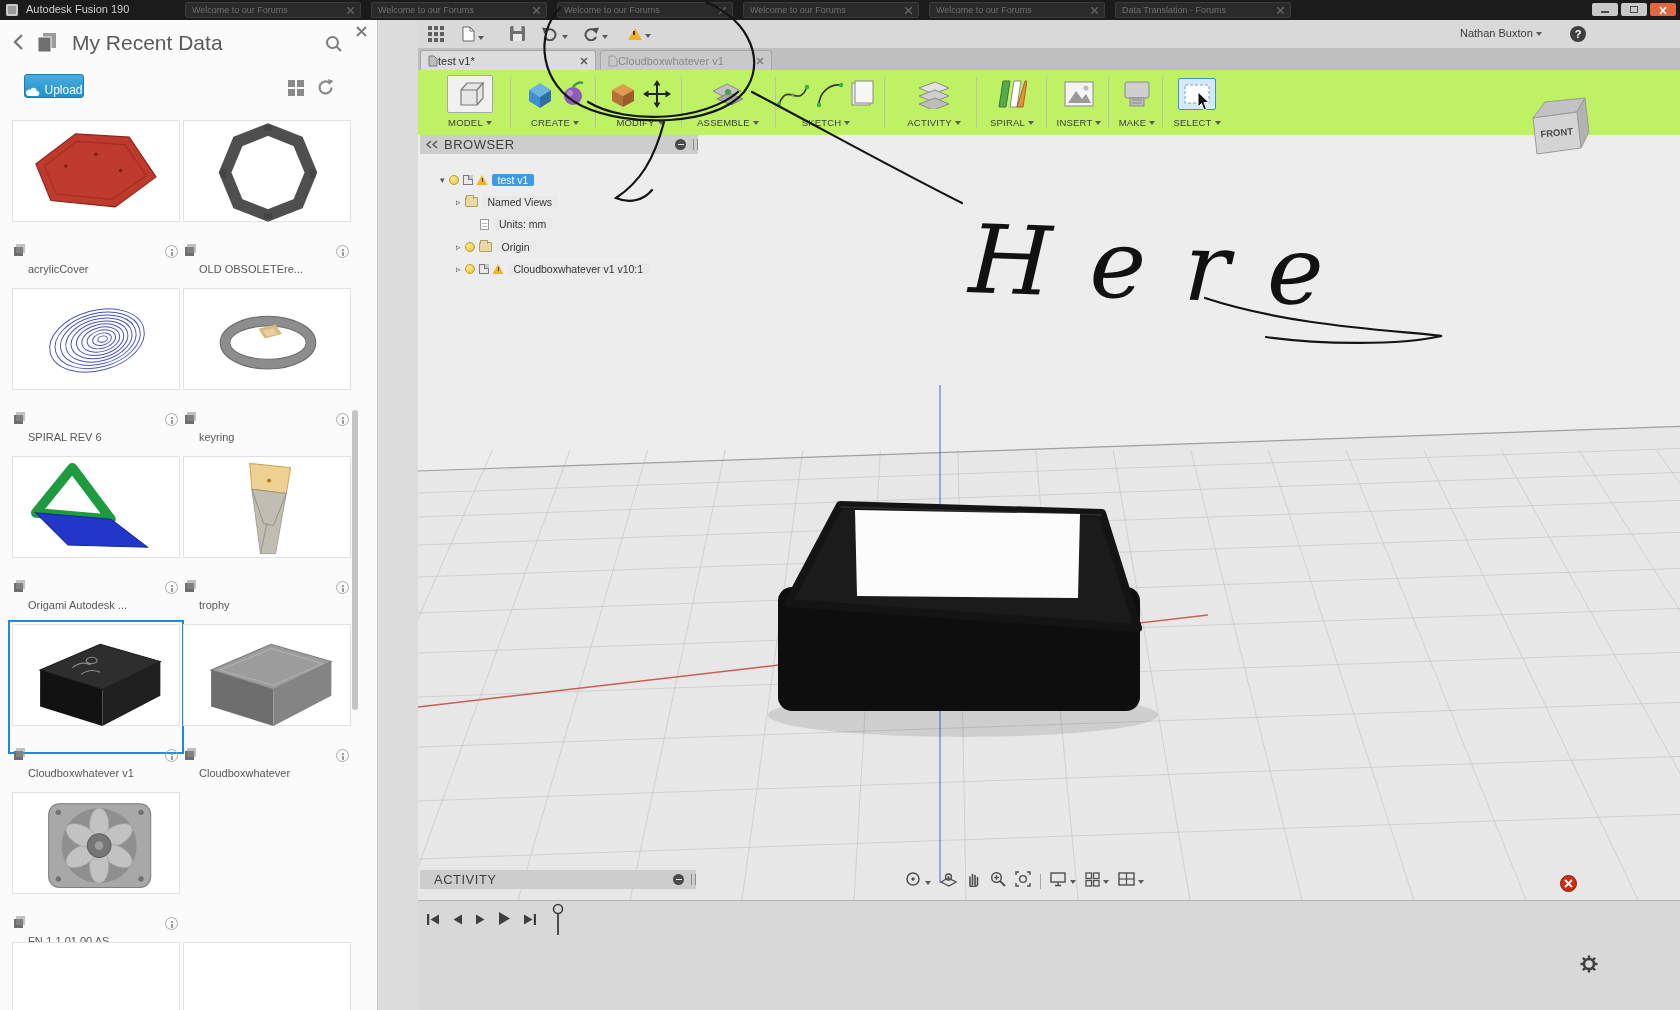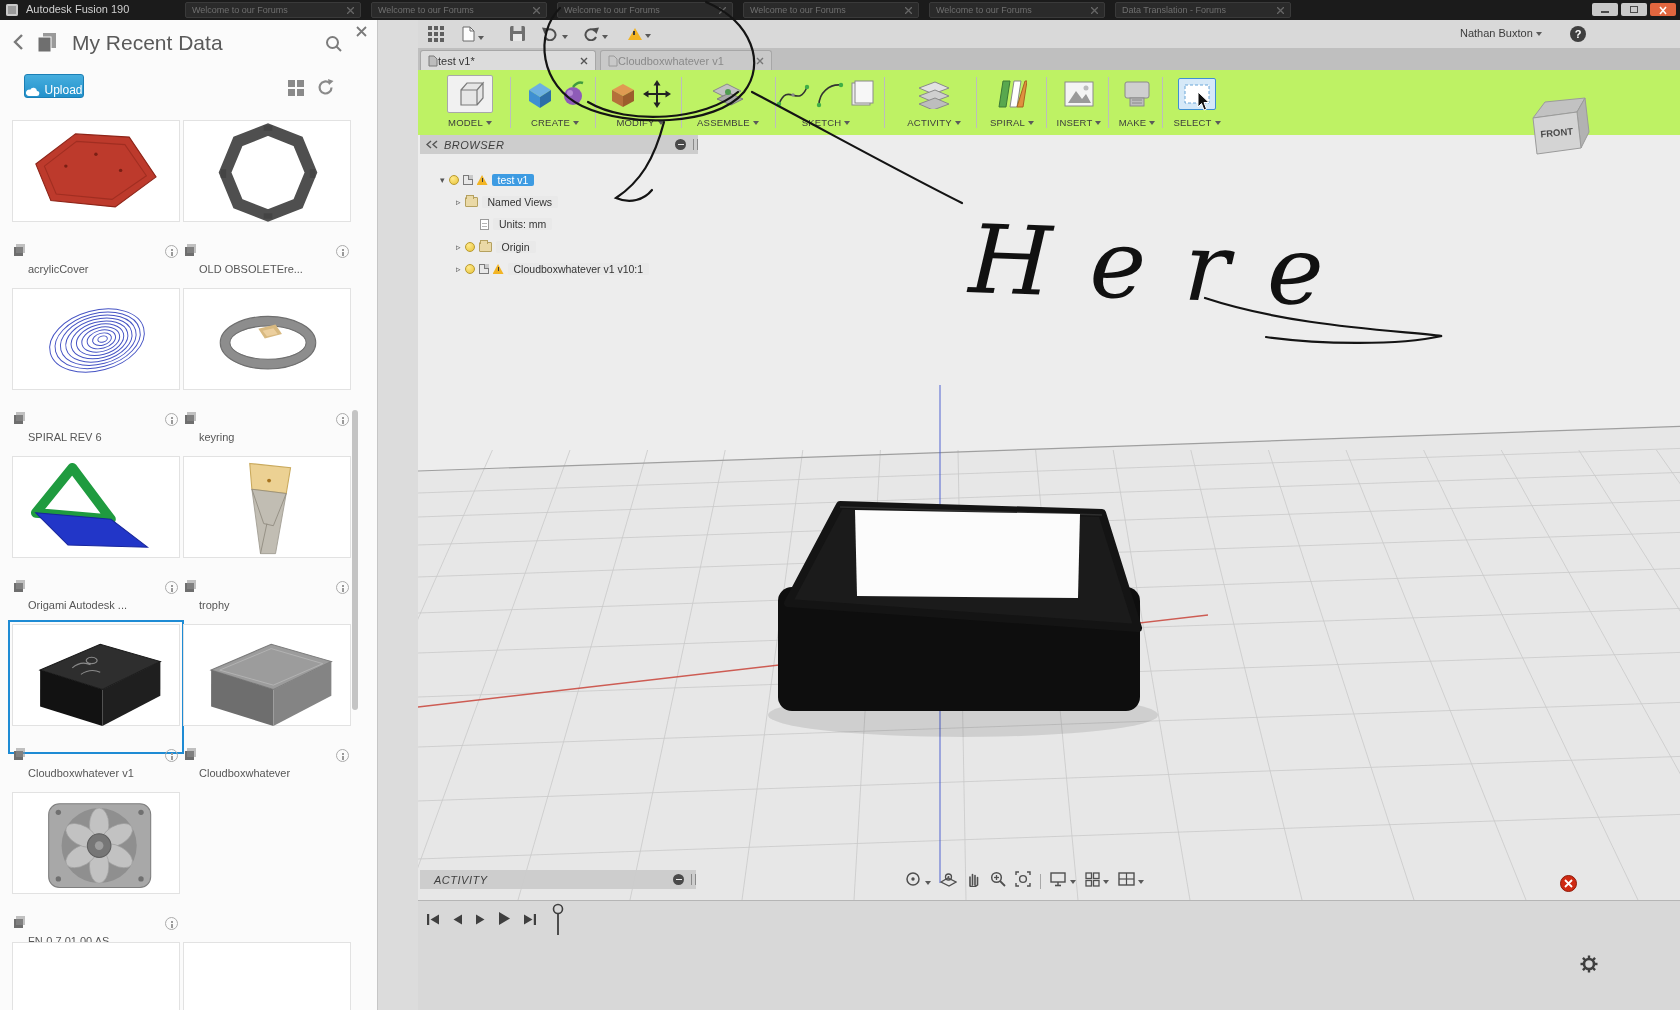--- a/index.html
+++ b/index.html
@@ -56,21 +56,21 @@
   .ricons { height:42px; display:flex; align-items:center; justify-content:center; gap:6px; }
   .rlabel { font-size:9.5px; color:#3c3c3c; margin-top:2px; letter-spacing:.2px; }
   .rsep { position:absolute; top:7px; bottom:7px; width:1px; background:#bdbdbd; }
   .tool-tile { display:inline-flex; align-items:center; justify-content:center; width:46px; height:38px; background:#f1f1f1; border:1px solid #a8a8a8; border-radius:2px; }
   .sel-tile { display:inline-flex; align-items:center; justify-content:center; width:38px; height:32px; background:#d6e9f8; border:1px solid #3f8fd2; border-radius:2px; }
 
   #canvas-wrap { position:absolute; left:0; top:115px; width:1302px; height:765px; }
 
   #browser-panel { position:absolute; left:2px; top:115px; width:278px; z-index:10; }
   .bp-head { height:19px; background:rgba(203,203,203,.95); display:flex; align-items:center; padding:0 6px; position:relative; }
-  .bp-title { font-size:11px; color:#3e3e3e; letter-spacing:.5px; margin-left:6px;font-style:italic; }
+  .bp-title { font-size:13px; color:#3e3e3e; letter-spacing:.5px; margin-left:6px; }
   .dot-toggle { position:absolute; right:12px; top:4px; width:11px; height:11px; border-radius:50%; background:#4a4a4a; }
   .dot-toggle:after { content:""; position:absolute; left:2.5px; top:4.5px; width:6px; height:1.5px; background:#e8e8e8; }
   .grip { position:absolute; right:0; top:4px; width:5px; height:11px; border-left:1.5px solid #8a8a8a; border-right:1.5px solid #8a8a8a; }
   .brow { position:absolute; height:18px; display:flex; align-items:center; gap:4px; }
   .bpill { font-size:10.5px; color:#333; background:rgba(232,232,232,.92); border-radius:2px; padding:0 6px; white-space:nowrap; }
   .bpill.sel { background:#3d9be2; color:#fff; }
   .tri { font-size:9px; color:#555; }
   .i-bulb { width:10px; height:10px; border-radius:50%; background:radial-gradient(circle at 35% 30%, #ffe98a, #e8c43c); border:1px solid #b99a2e; flex:none; }
   .i-folder { width:13px; height:10px; background:#ead9a6; border:1px solid #b5a15f; border-radius:1px; position:relative; flex:none; }
   .i-folder:before { content:""; position:absolute; left:0; top:-3px; width:6px; height:3px; background:#ead9a6; border:1px solid #b5a15f; border-bottom:none; }
@@ -315,21 +315,21 @@
             </g>
             <circle cx="77" cy="49" r="11" fill="#767676" stroke="#5e5e5e"></circle>
             <circle cx="77" cy="49" r="4" fill="#9e9e9e"></circle>
             <circle cx="39" cy="18" r="2.5" fill="#707070"></circle>
             <circle cx="116" cy="18" r="2.5" fill="#707070"></circle>
             <circle cx="39" cy="80" r="2.5" fill="#707070"></circle>
             <circle cx="116" cy="80" r="2.5" fill="#707070"></circle>
           </svg></div>
       <div class="trow">
           <span class="mini-cube"></span>
-          <span class="tname">FN-0.7 01.00 AS</span>
+          <span class="tname">FN-1.1 01.00 AS</span>
           <span class="info-ic"></span>
         </div>
     </div>
 
     <div class="tile-stub" style="left:12px;top:922px"></div>
     <div class="tile-stub" style="left:183px;top:922px"></div>
     <div class="scroll-thumb"></div>
   </div>
 
   <div id="main">

